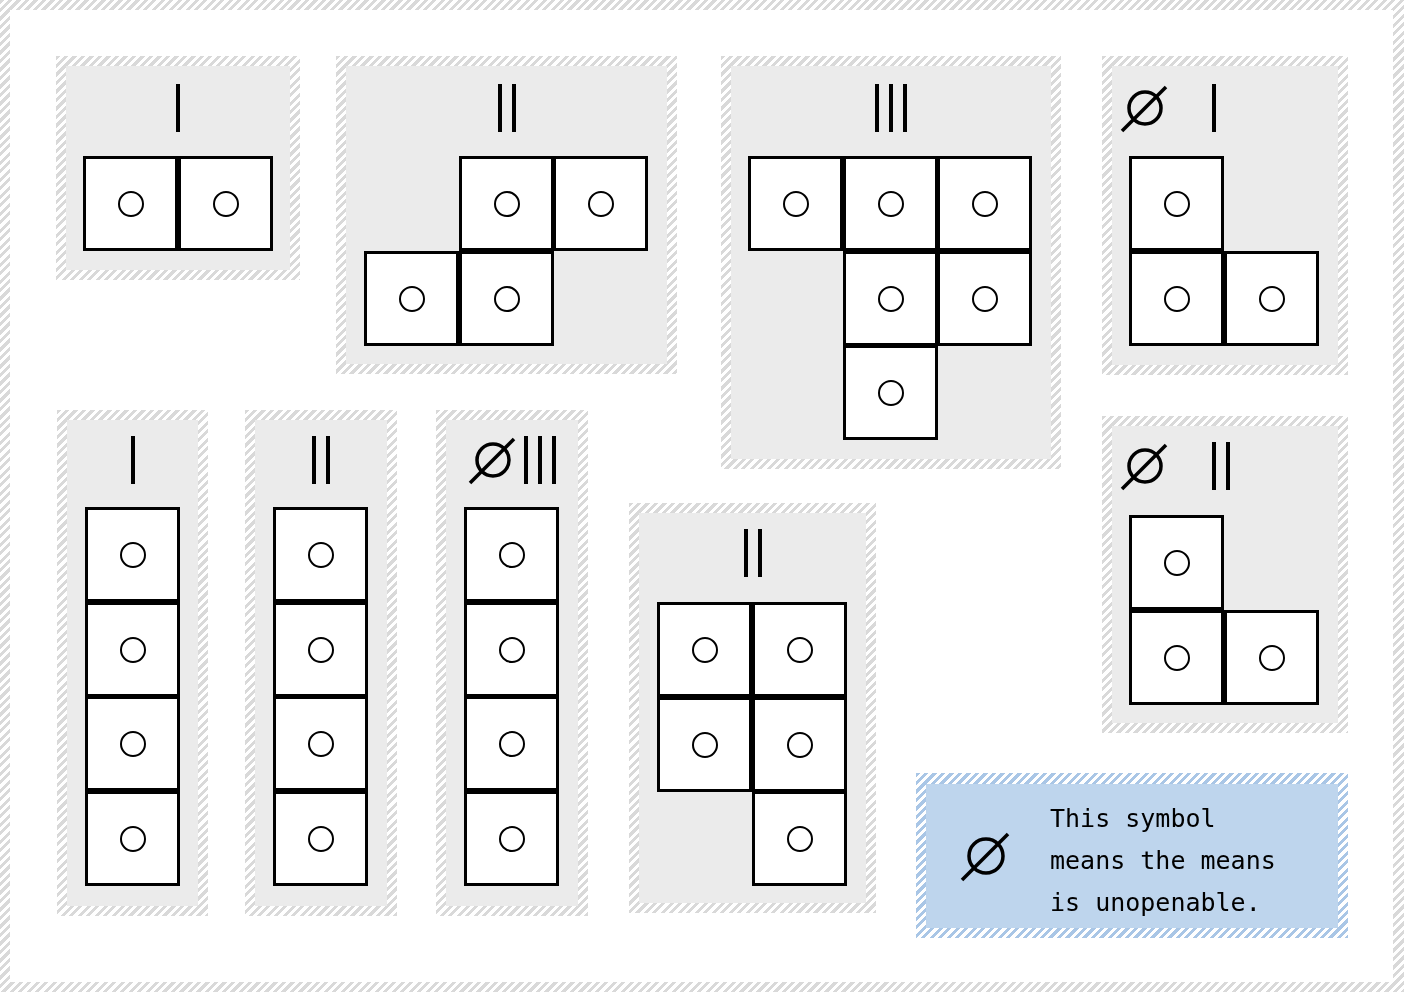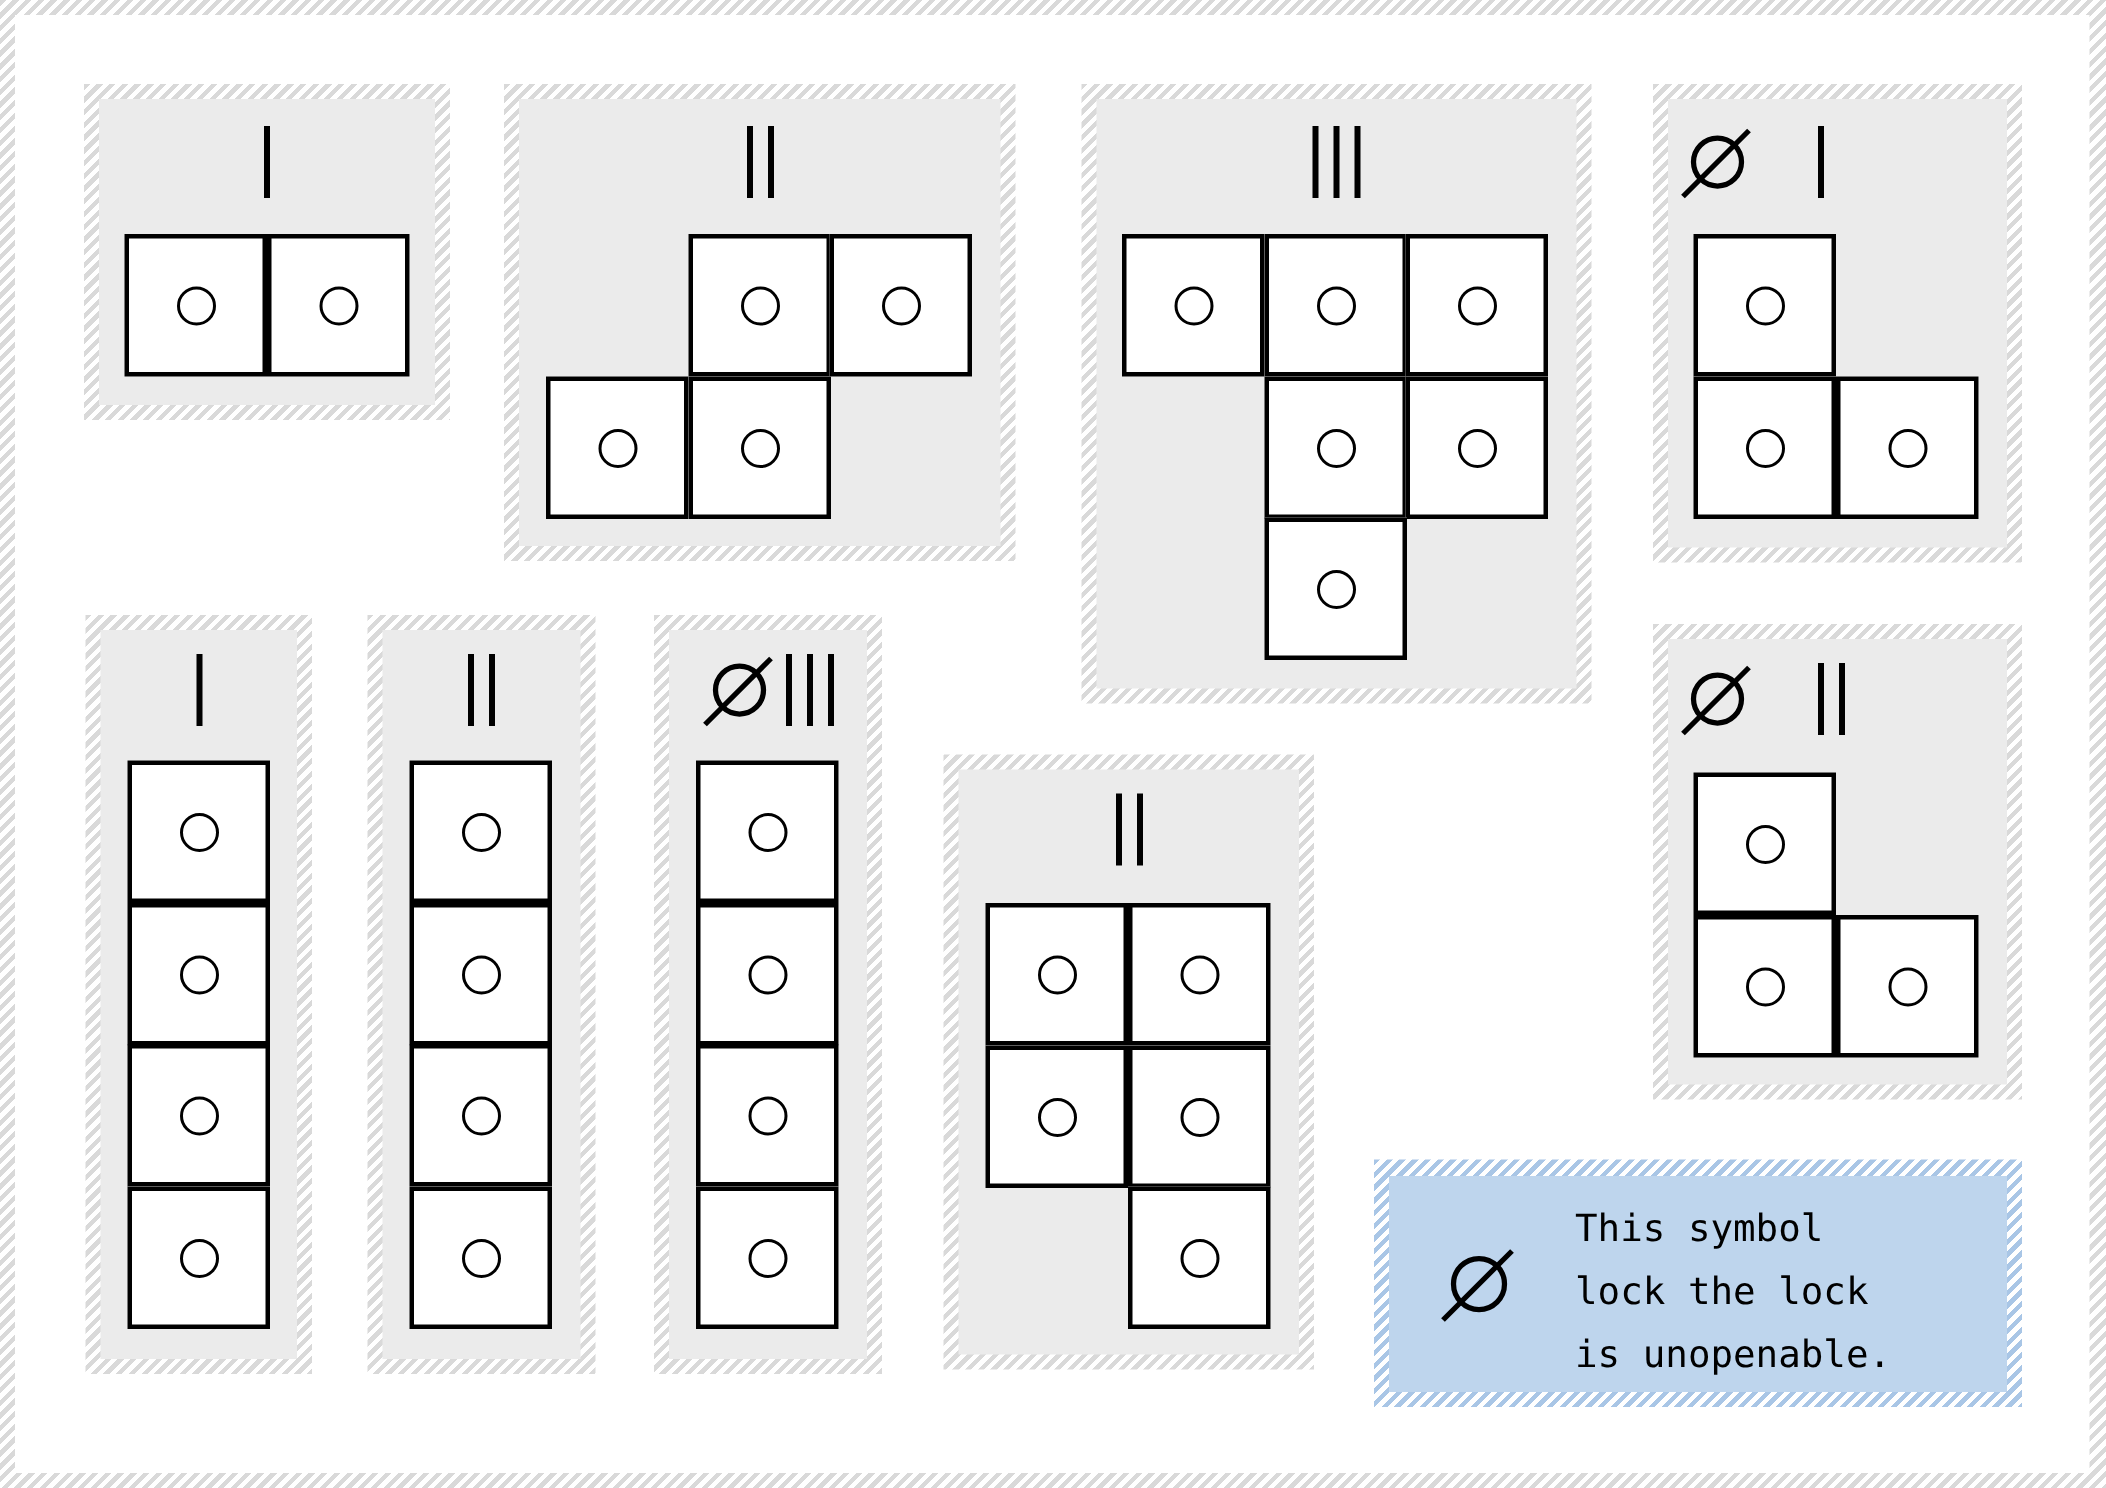--- a/index.html
+++ b/index.html
@@ -106,21 +106,21 @@
 
 <div class="legend">
   <div class="legend-inner">
     <div class="legend-sym">
       <svg viewBox="0 0 56 56">
         <circle cx="28" cy="28" r="17" fill="none" stroke="#000" stroke-width="3.5"></circle>
         <line x1="4" y1="52" x2="50" y2="6" stroke="#000" stroke-width="3.5" stroke-linecap="butt"></line>
       </svg>
     </div>
     <div class="legend-text"><span>This symbol</span>
-<span>lock the lock</span>
+<span>means the means</span>
 <span>is unopenable.</span></div>
   </div>
 </div>
 
 <div class="label" style="left: 56px; width: 244px; top: 82px;">
     <div class="tally">
       <span class="bar"></span>
     </div>
   </div>
 <div class="cell" style="left: 83px; top: 156px;">

